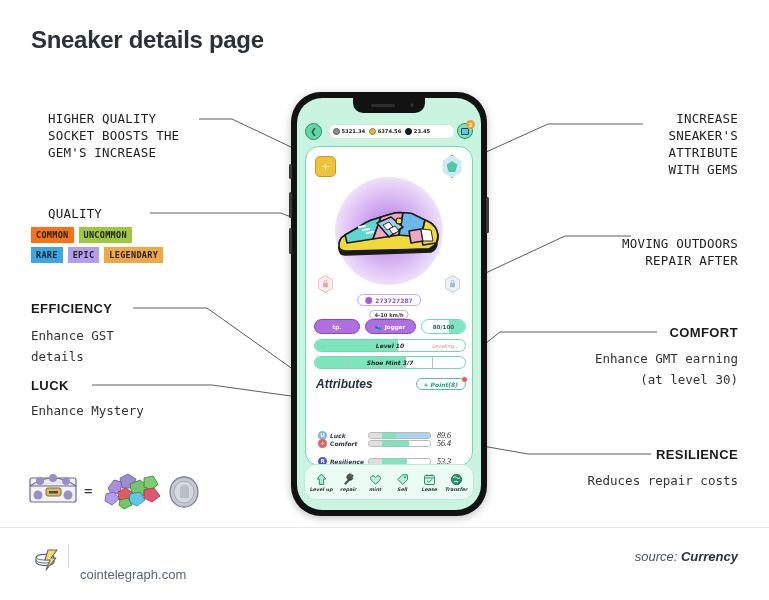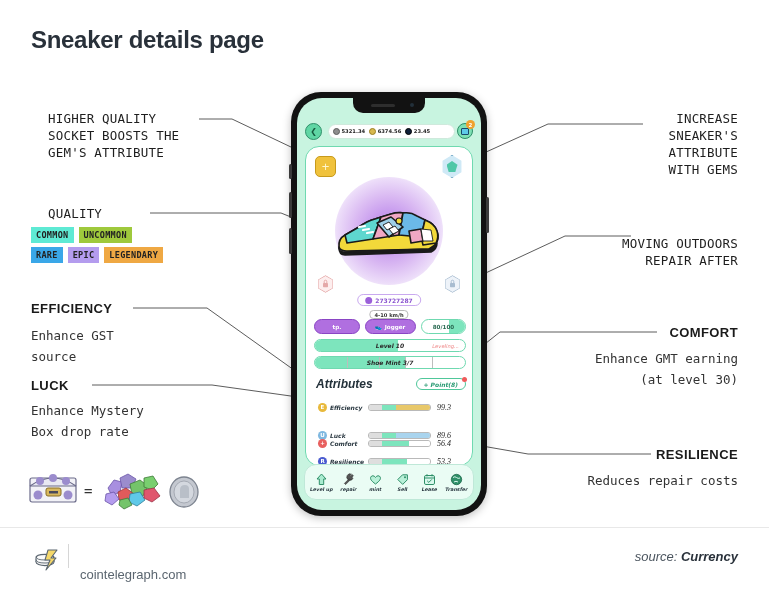--- a/index.html
+++ b/index.html
@@ -369,49 +369,48 @@
 
     <path d="M389,420 L500,332 L657,332"></path>
 
     <path d="M419,435 L528,454 L651,454"></path>
   </g>
 </svg>
 
 <div class="anno" style="left:31px; top:110px;">
   <div class="hd-mono">HIGHER QUALITY</div>
   <div class="hd-mono">SOCKET BOOSTS THE</div>
-  <div class="hd-mono">GEM'S ATTRIBUTE</div>
+  <div class="hd-mono">GEM'S INCREASE</div>
 </div>
 
 <div class="anno" style="left:31px; top:205px;">
   <div class="hd-mono">QUALITY</div>
 </div>
 
 <div id="quality-badges">
   <div class="badge-row">
-    <span class="q-badge" style="background:#5eead4">COMMON</span>
+    <span class="q-badge" style="background:#f97316">COMMON</span>
     <span class="q-badge" style="background:#9fc93c">UNCOMMON</span>
   </div>
   <div class="badge-row">
     <span class="q-badge" style="background:#3aa7e8">RARE</span>
     <span class="q-badge" style="background:#b49cee">EPIC</span>
     <span class="q-badge" style="background:#efa843">LEGENDARY</span>
   </div>
 </div>
 
 <div class="anno" style="left:31px; top:300px;">
   <div class="hd-bold">EFFICIENCY</div>
   <div class="body-mono" style="margin-top:8px">Enhance GST</div>
-  <div class="body-mono">source</div>
+  <div class="body-mono">details</div>
 </div>
 
 <div class="anno" style="left:31px; top:377px;">
   <div class="hd-bold">LUCK</div>
   <div class="body-mono" style="margin-top:6px">Enhance Mystery</div>
-  <div class="body-mono">Box drop rate</div>
 </div>
 
 <svg style="position:absolute; left:24px; top:466px;" width="180" height="48">
 
   <g>
     <rect x="6" y="12" width="46" height="24" fill="#f2f2f7" stroke="#6b6b8a" stroke-width="1.2" rx="2"></rect>
     <path d="M6,20 Q29,4 52,20" fill="#e8e8f2" stroke="#6b6b8a" stroke-width="1.2"></path>
     <path d="M6,20 L52,20" stroke="#6b6b8a" stroke-width="1"></path>
     <circle cx="16" cy="15" r="4" fill="#9b8ccd"></circle>
     <circle cx="29" cy="12" r="4" fill="#9b8ccd"></circle>
@@ -579,30 +578,20 @@
       </div>
 
       <div id="attr-head">
         <span class="attr-title">Attributes</span>
         <span class="point-btn">
           <span>+ Point(8)</span>
           <span class="red-dot"></span>
         </span>
       </div>
 
-      <div class="attr-row" style="top:252px;">
-        <span class="attr-ico" style="background:#e8b93c">E</span>
-        <span class="attr-lbl">Efficiency</span>
-        <span class="attr-bar">
-          <span class="attr-seg" style="left:0; width:22%; background:#dedede;"></span>
-          <span class="attr-seg" style="left:22%; width:22%; background:#7de5bd;"></span>
-          <span class="attr-seg" style="left:44%; width:56%; background:#e8c86a;"></span>
-        </span>
-        <span class="attr-val">99.3</span>
-      </div>
 
       <div class="attr-row" style="top:280px;">
         <span class="attr-ico" style="background:#7fb8e0">U</span>
         <span class="attr-lbl">Luck</span>
         <span class="attr-bar">
           <span class="attr-seg" style="left:0; width:22%; background:#dedede;"></span>
           <span class="attr-seg" style="left:22%; width:22%; background:#7de5bd;"></span>
           <span class="attr-seg" style="left:44%; width:56%; background:#a9d4ee;"></span>
         </span>
         <span class="attr-val">89.6</span>

